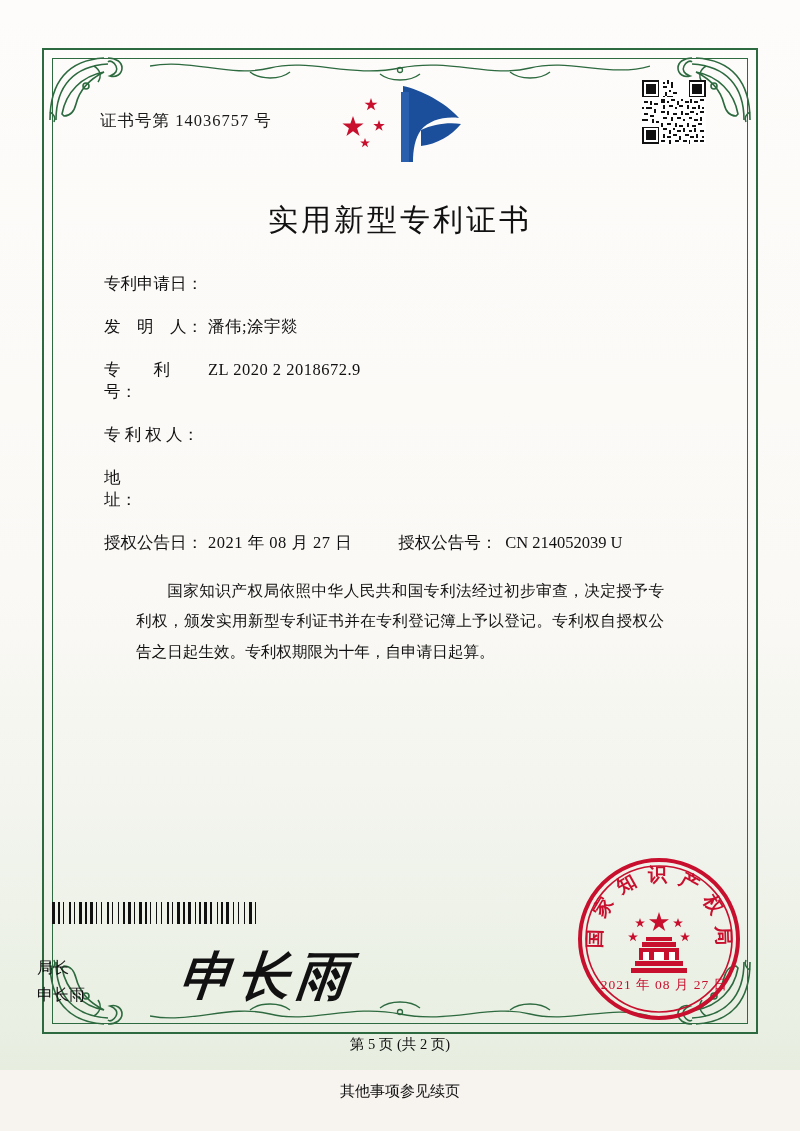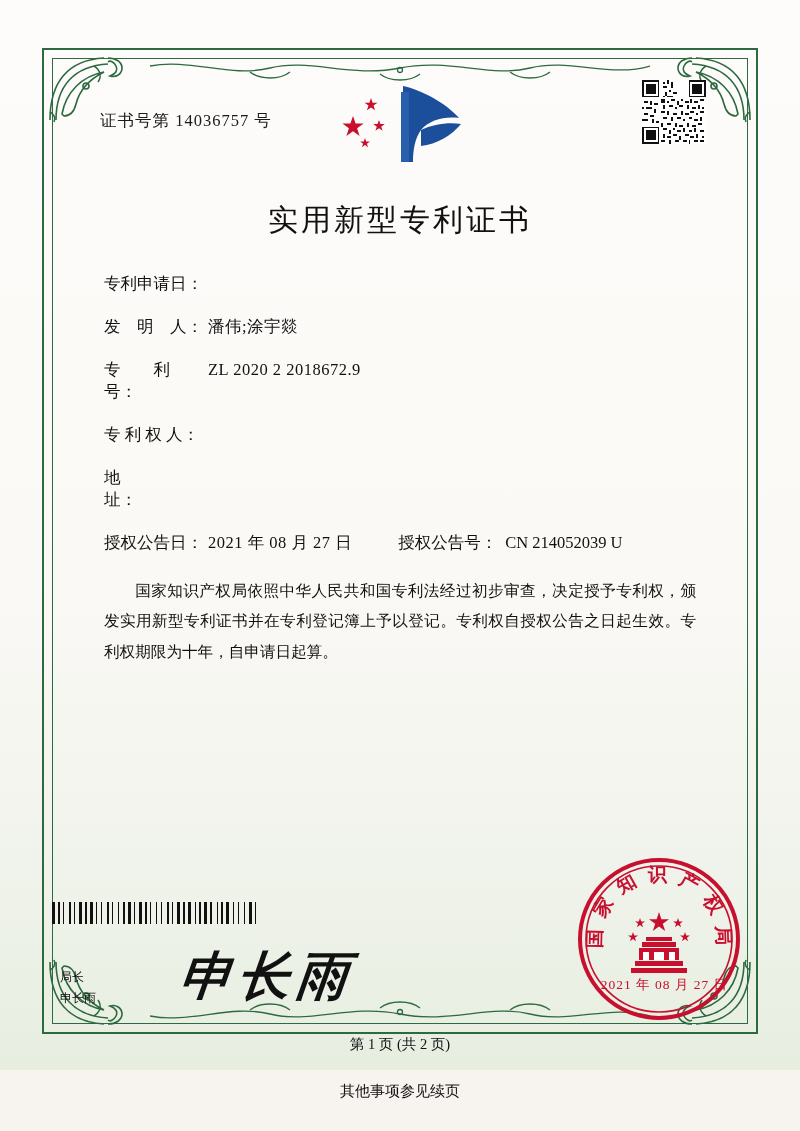--- a/index.html
+++ b/index.html
@@ -61,31 +61,31 @@
   }
 
   .fields{padding:0 52px;}
   .frow{display:flex;align-items:baseline;margin-bottom:21px;font-size:16.5px;color:#111;}
   .flabel{width:104px;flex:none;letter-spacing:0px;}
   .fval{flex:1;letter-spacing:0.5px;}
   .frow.two .fval{flex:none;}
   .pub-gap{display:inline-block;width:46px;}
 
   .para{
-    padding:0 52px;margin-top:22px;
+    padding:0 84px;margin-top:22px;
     font-size:15.6px;line-height:1.95;color:#111;text-align:justify;
   }
   .para p{margin:0;text-indent:2em;}
 
   
   .barcode{position:absolute;left:52px;bottom:146px;width:216px;height:22px;z-index:6;}
   .barcode span{display:inline-block;height:22px;background:#111;margin-right:1px;vertical-align:top;}
 
   
-  .sign{position:absolute;left:60px;bottom:62px;z-index:6;font-size:12px;color:#111;line-height:1.7;}
+  .sign{position:absolute;left:37px;bottom:62px;z-index:6;font-size:16px;color:#111;line-height:1.7;}
   .sig-script{
     position:absolute;left:180px;bottom:58px;z-index:6;
     font-family:"Liberation Serif",serif;
     font-size:52px;font-style:italic;font-weight:700;color:#111;
     letter-spacing:6px;transform:skewX(-6deg);
   }
 
   
   .seal{position:absolute;right:58px;bottom:48px;width:166px;height:166px;z-index:7;}
   .seal-date{
@@ -366,16 +366,16 @@
       <rect x="63" y="92" width="40" height="12"></rect>
       <rect x="78" y="96" width="10" height="8" fill="#fff"></rect>
       <rect x="67" y="96" width="6" height="8" fill="#fff"></rect>
       <rect x="93" y="96" width="6" height="8" fill="#fff"></rect>
       <rect x="66" y="86" width="34" height="5"></rect>
       <rect x="70" y="81" width="26" height="4"></rect>
     </g>
   </svg>
   <div class="seal-date">2021 年 08 月 27 日</div>
 
-  <div class="pagenum">第 1 页 (共 2 页)</div>
+  <div class="pagenum">第 5 页 (共 2 页)</div>
 </div>
 
 <div class="footnote">其他事项参见续页</div>
 
 </body></html>

